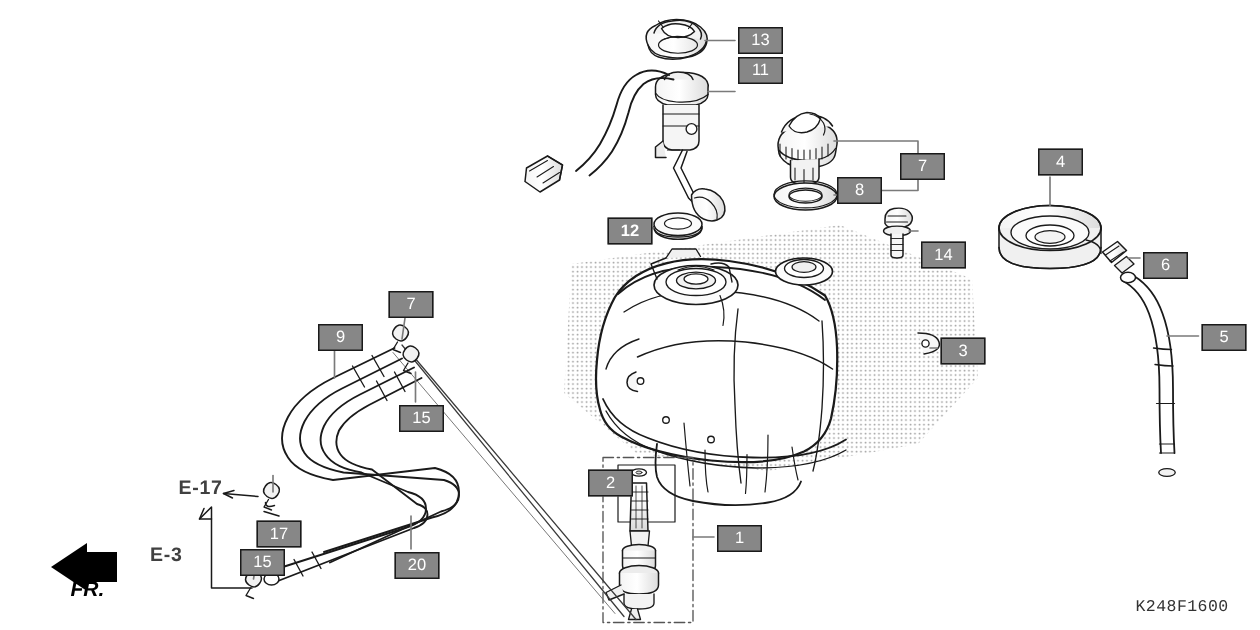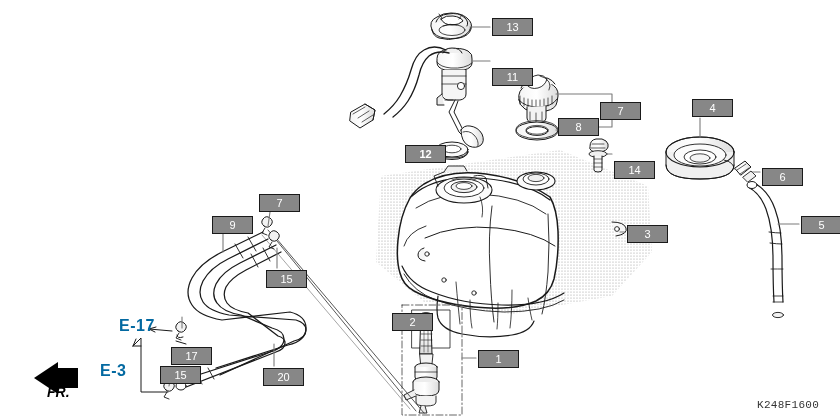--- a/index.html
+++ b/index.html
@@ -16,38 +16,38 @@
     overflow:hidden;
   }
   #artboard{
     position:absolute;
     left:0; top:0;
     width:840px; height:420px;
   }
   
   .callout{
     position:absolute;
-    width:41px;height:18px;
+    width:30px;height:18px;
     background:#878787;
     border:1.5px solid #1a1a1a;
     color:#ffffff;
     font-size:11px;
     line-height:16px;
     text-align:center;
     font-family:"Liberation Sans", sans-serif;
     box-sizing:border-box;
     letter-spacing:0px;
     user-select:none;
   }
   
   .reflabel{
     position:absolute;
-    font-size:16px;
+    font-size:13px;
     font-weight:bold;
-    color:#0369a1;
+    color:#404040;
     font-family:"Liberation Sans", sans-serif;
     white-space:nowrap;
     letter-spacing:0.5px;
   }
   .frlabel{
     position:absolute;
     font-size:14px;
     font-weight:bold;
     color:#000000;
     font-family:"Liberation Sans", sans-serif;
@@ -387,21 +387,21 @@
       </g>
 
       <g stroke="none" fill="#000000">
         <path d="M78 380 L78 368 L58 368 L58 362 L34 378 L58 394 L58 388 L78 388 Z"></path>
       </g>
 
     </g>
   </svg>
 
   <div class="callout" style="left:492px;top:18px;">13</div>
-  <div class="callout" style="left:492px;top:68px;">11</div>
+  <div class="callout" style="left:492px;top:38px;">11</div>
   <div class="callout" style="left:600px;top:102px;">7</div>
   <div class="callout" style="left:558px;top:118px;">8</div>
   <div class="callout" style="left:692px;top:99px;">4</div>
   <div class="callout" style="left:405px;top:145px;font-weight:bold;">12</div>
   <div class="callout" style="left:614px;top:161px;">14</div>
   <div class="callout" style="left:762px;top:168px;">6</div>
   <div class="callout" style="left:627px;top:225px;">3</div>
   <div class="callout" style="left:801px;top:216px;">5</div>
   <div class="callout" style="left:259px;top:194px;">7</div>
   <div class="callout" style="left:212px;top:216px;">9</div>

